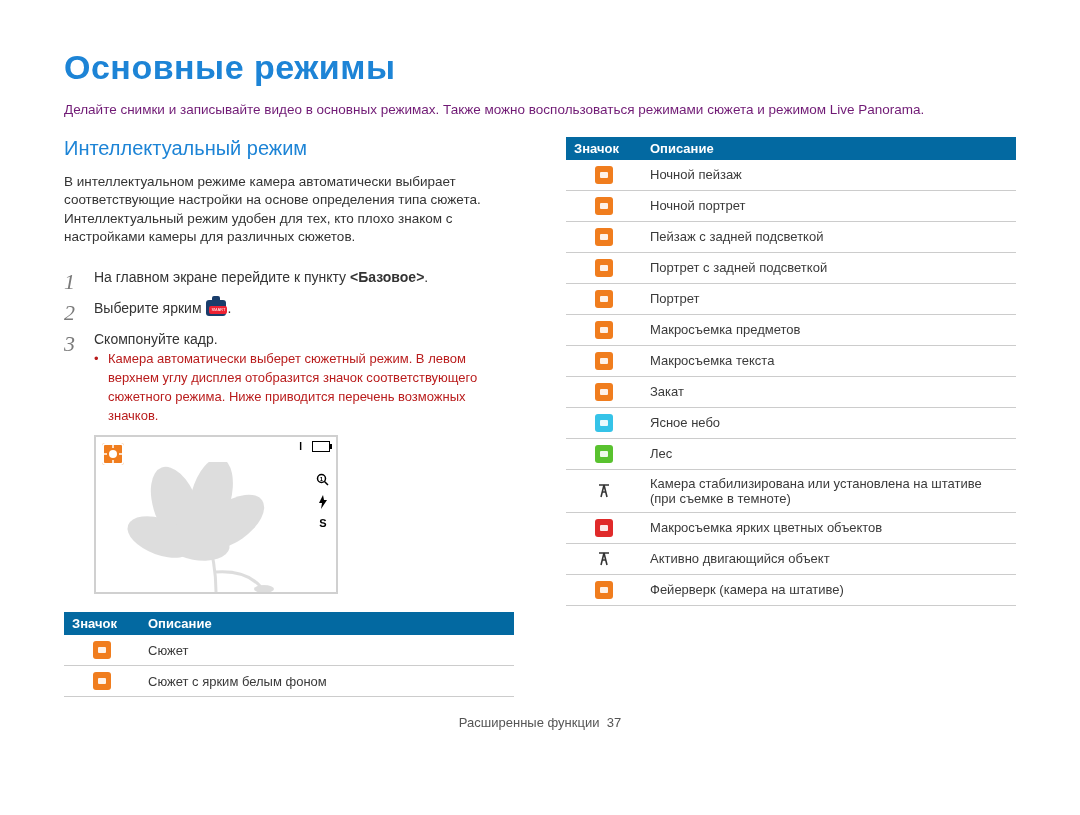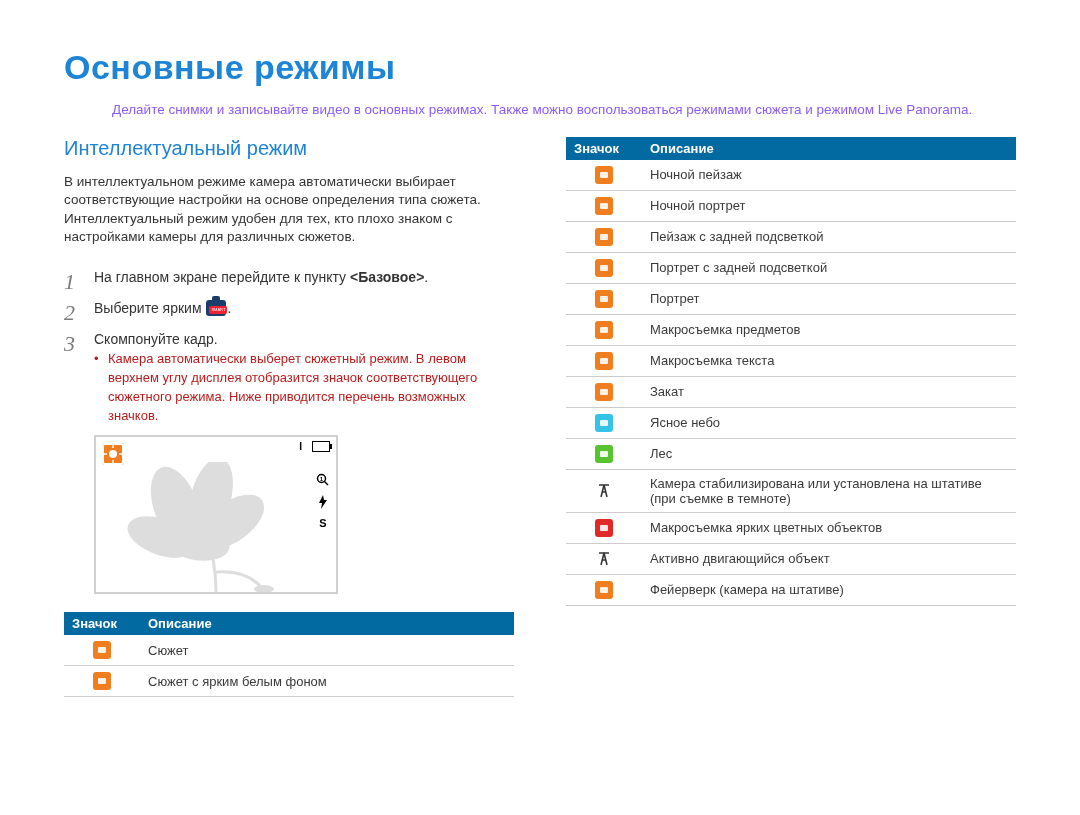--- a/index.html
+++ b/index.html
@@ -22,22 +22,21 @@
     margin: 0 0 10px 0;
     font-size: 34px;
     font-weight: 700;
     color: #1d84d6;
     letter-spacing: 0.5px;
   }
   .intro {
     font-size: 13.5px;
     line-height: 1.35;
     margin-bottom: 18px;
-    color: #8b5cf6;
-    margin-left: 48px;
+    color: #701a75;
   }
   h2 {
     margin: 0 0 6px 0;
     font-size: 20px;
     font-weight: 400;
     color: #1d84d6;
   }
   .columns {
     display: flex;
     gap: 52px;
@@ -442,13 +441,16 @@
                     <rect x="2" y="3" width="8" height="6" rx="1" fill="#fff" opacity="0.9"></rect>
                   </svg>
                 </span></td>
               <td>Фейерверк (камера на штативе)</td>
             </tr>
           </tbody>
       </table>
     </div>
   </div>
 
+  <div class="footer">
+    <span>Расширенные функции</span>&nbsp;&nbsp;<span>37</span>
+  </div>
 </div>
 
 </body></html>

